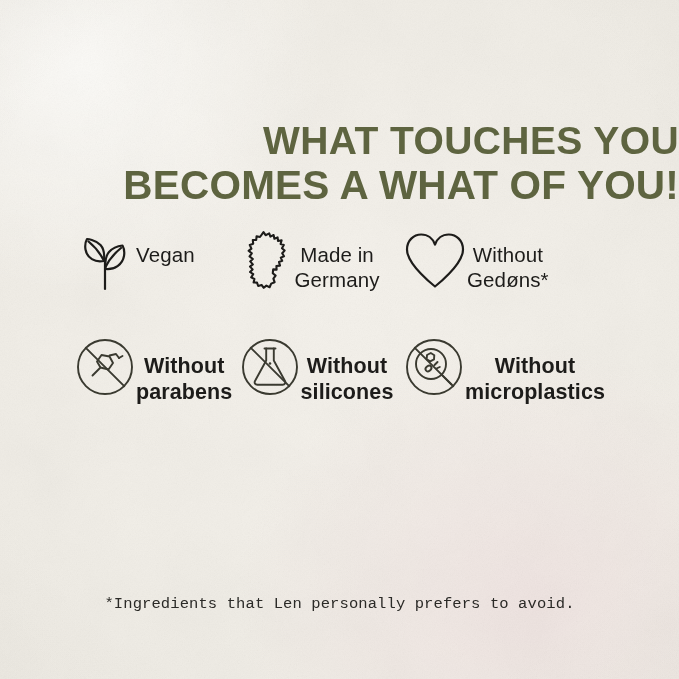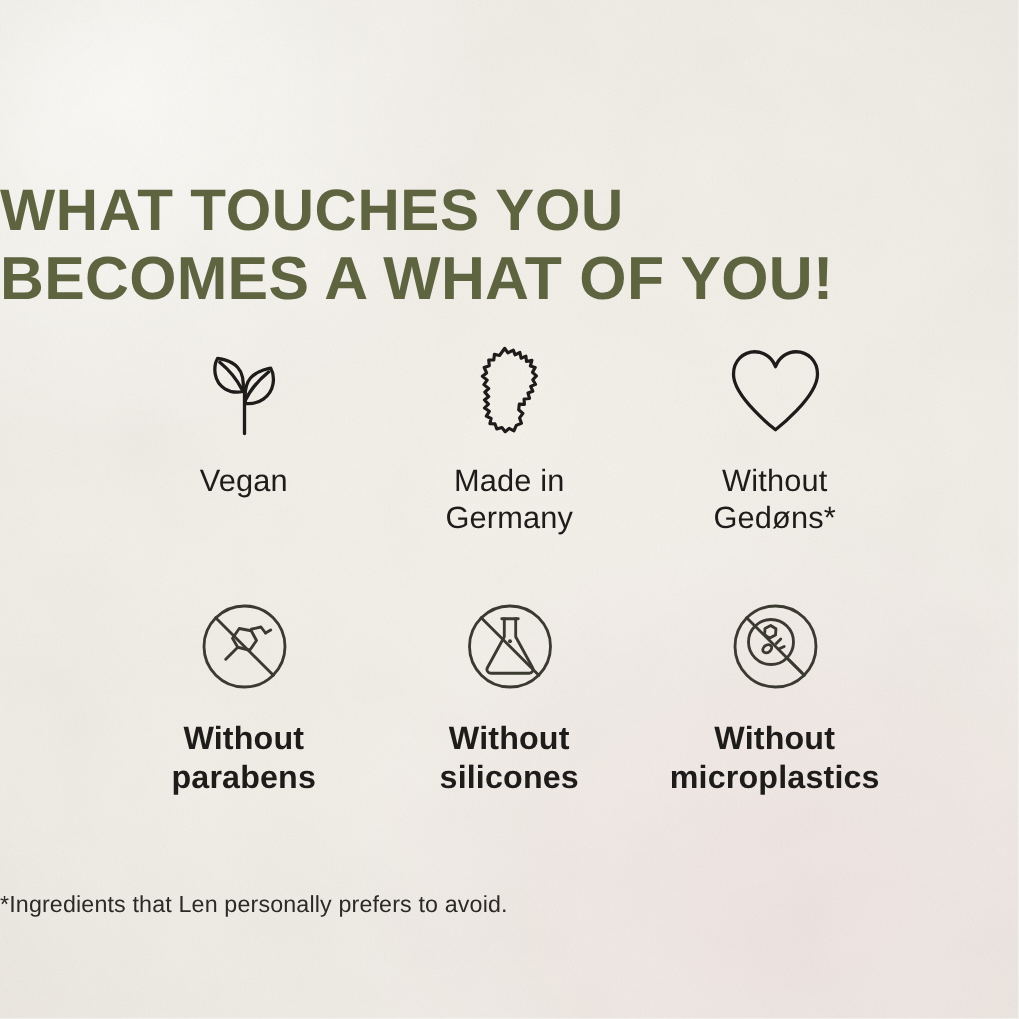--- a/index.html
+++ b/index.html
@@ -47,21 +47,21 @@
     width: 100%;
     height: 100%;
   }
 
   
   .headline {
     position: absolute;
     top: 92px;
     left: 0;
     right: 0;
-    text-align: left;
+    text-align: right;
     color: #5e6440;
     font-family: "Liberation Sans", sans-serif;
     font-weight: bold;
     font-size: 39px;
     line-height: 45px;
     letter-spacing: 0.4px;
   }
   .headline .line {
     display: block;
     white-space: nowrap;
@@ -78,22 +78,21 @@
     left: 74px;
     width: 531px;
     display: grid;
     grid-template-columns: repeat(3, 1fr);
     row-gap: 42px;
     column-gap: 0px;
   }
 
   .badge {
     display: flex;
-    flex-direction: column;
-    align-items: center;
+    flex-direction: row;
   }
 
   .badge-icon {
     height: 66px;
     display: flex;
     align-items: center;
     justify-content: center;
   }
   .badge-icon svg {
     display: block;
@@ -118,22 +117,23 @@
   .row-2 .badge-icon {
     height: 62px;
   }
 
   
   .footnote {
     position: absolute;
     top: 595px;
     left: 0;
     right: 0;
+    text-align: center;
     color: #2b2a27;
-    font-family: Liberation Sans, sans-serif;
+    font-family: Liberation Mono, monospace;
     font-size: 15.5px;
     letter-spacing: 0.1px;
   }
 </style>
 </head>
 <body>
 
 <div id="infographic">
 
   <svg id="paper-grain" viewBox="0 0 679 679" preserveAspectRatio="none">

